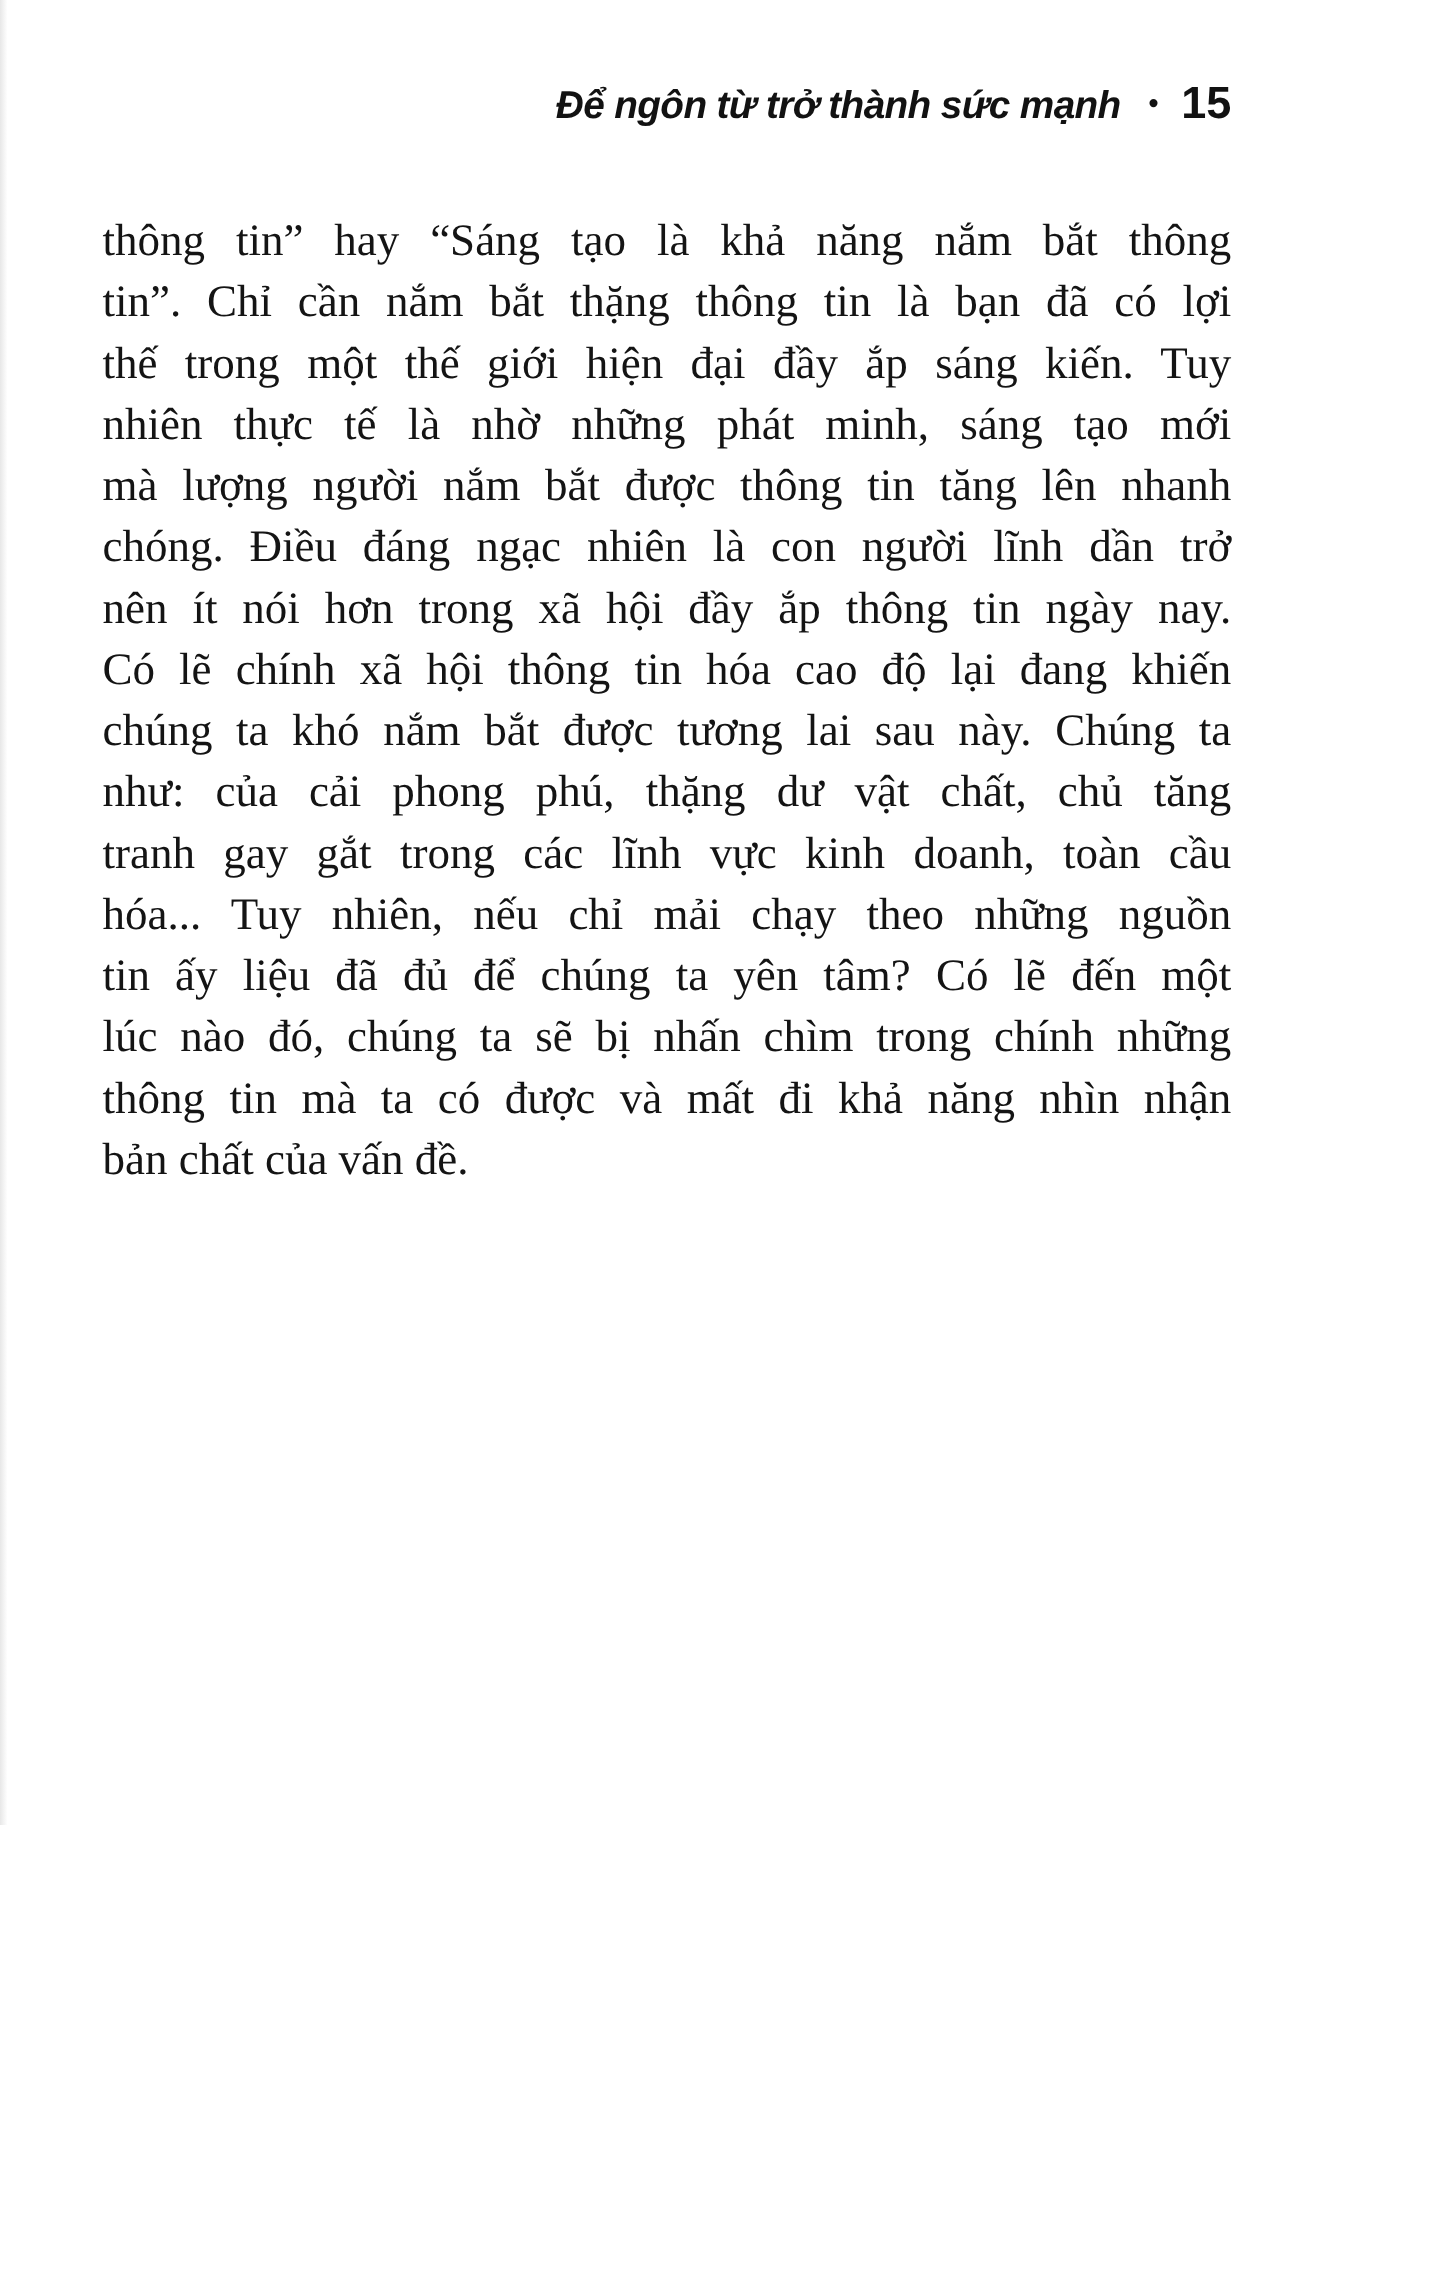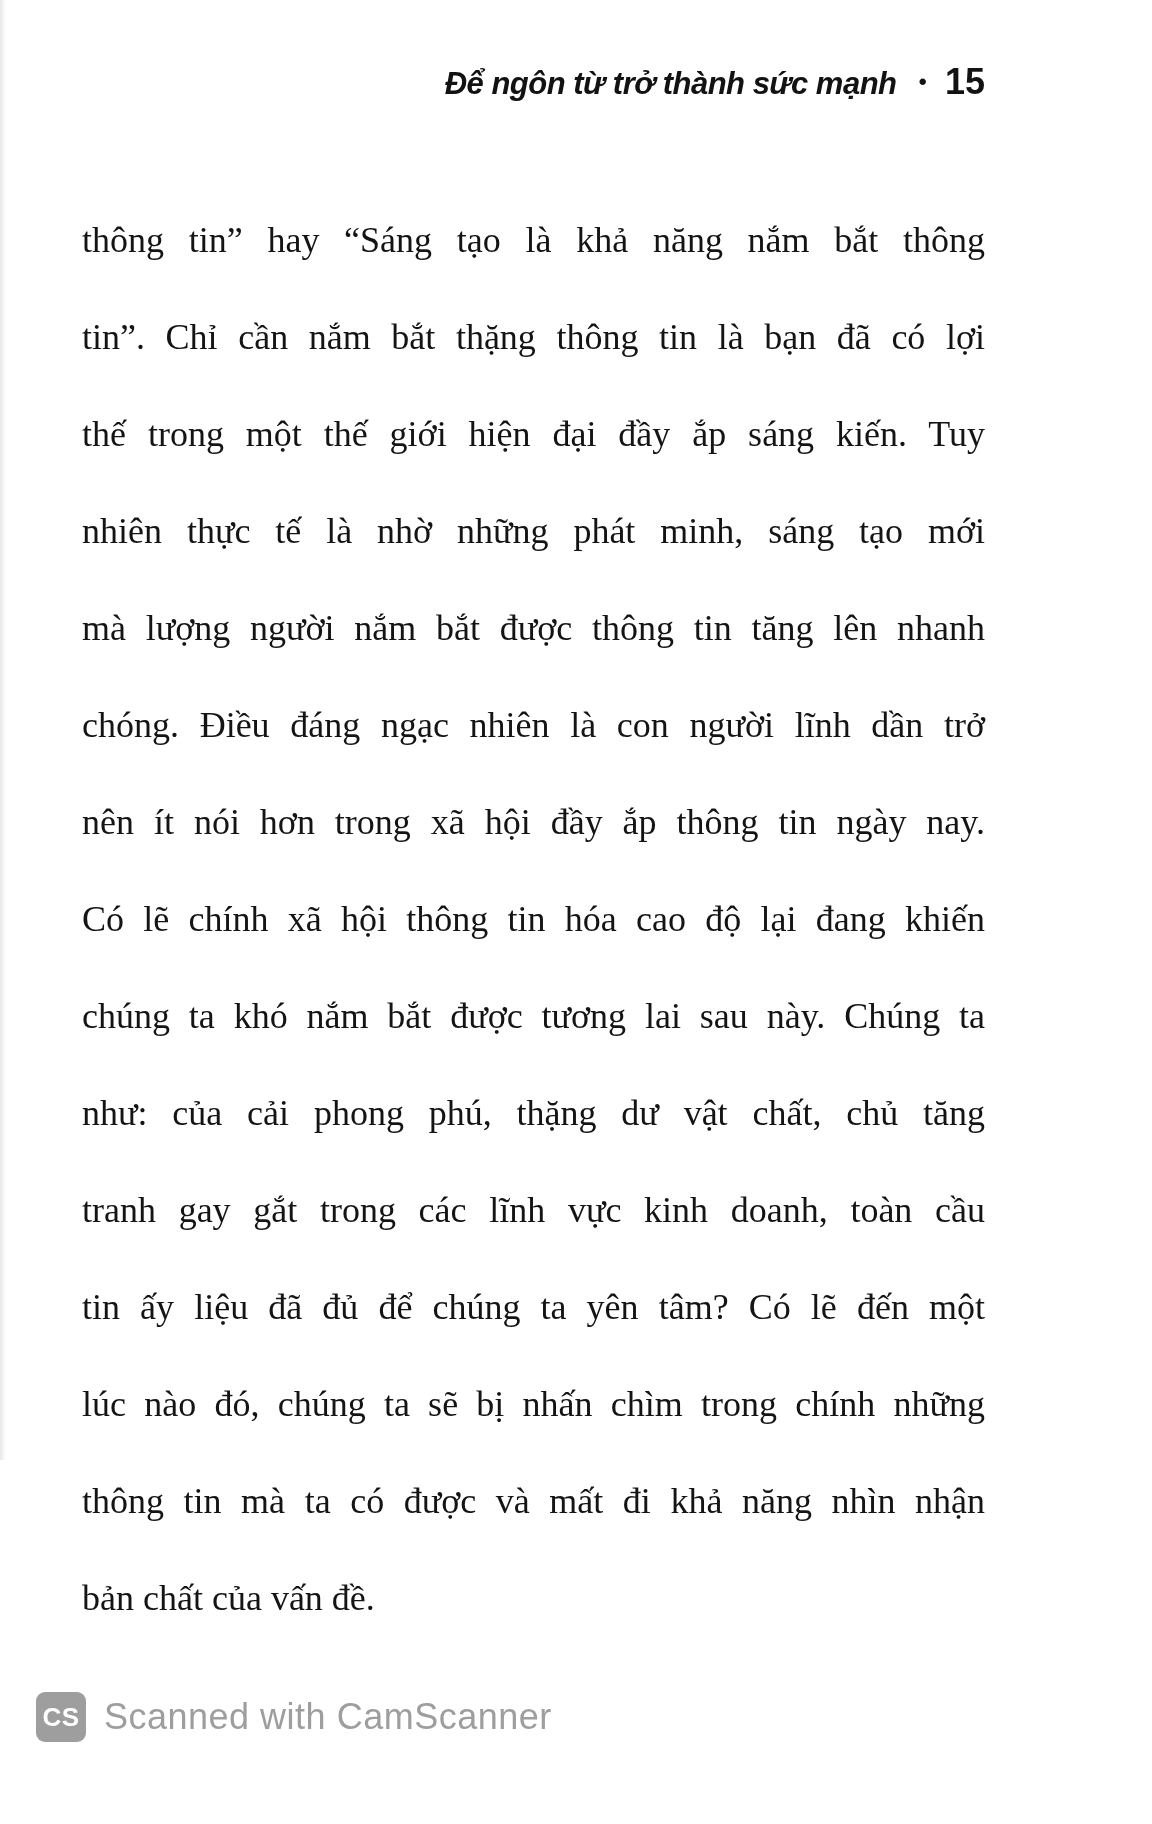--- a/index.html
+++ b/index.html
@@ -61,21 +61,20 @@
     color: #141414;
     font-size: 36px;
   }
   .text-line {
     height: 49px;
     line-height: 49px;
     text-align: justify;
     text-align-last: justify;
     white-space: normal;
     overflow: visible;
-    margin-top: 48px;
   }
   .text-line.last {
     text-align-last: left;
   }
   .watermark-bar {
     position: absolute;
     left: 36px;
     top: 1692px;
     display: flex;
     align-items: center;
@@ -117,25 +116,20 @@
     <div class="text-line">tin”. Chỉ cần nắm bắt thặng thông tin là bạn đã có lợi</div>
     <div class="text-line">thế trong một thế giới hiện đại đầy ắp sáng kiến. Tuy</div>
     <div class="text-line">nhiên thực tế là nhờ những phát minh, sáng tạo mới</div>
     <div class="text-line">mà lượng người nắm bắt được thông tin tăng lên nhanh</div>
     <div class="text-line">chóng. Điều đáng ngạc nhiên là con người lĩnh dần trở</div>
     <div class="text-line">nên ít nói hơn trong xã hội đầy ắp thông tin ngày nay.</div>
     <div class="text-line">Có lẽ chính xã hội thông tin hóa cao độ lại đang khiến</div>
     <div class="text-line">chúng ta khó nắm bắt được tương lai sau này. Chúng ta</div>
     <div class="text-line">như: của cải phong phú, thặng dư vật chất, chủ tăng</div>
     <div class="text-line">tranh gay gắt trong các lĩnh vực kinh doanh, toàn cầu</div>
+    <div class="text-line">hóa... Tuy nhiên, nếu chỉ mải chạy theo những nguồn</div>
     <div class="text-line">tin ấy liệu đã đủ để chúng ta yên tâm? Có lẽ đến một</div>
     <div class="text-line">lúc nào đó, chúng ta sẽ bị nhấn chìm trong chính những</div>
     <div class="text-line">thông tin mà ta có được và mất đi khả năng nhìn nhận</div>
     <div class="text-line last">bản chất của vấn đề.</div>
   </main>
 
-  <footer class="watermark-bar">
-    <span class="cs-logo">
-      <span>CS</span>
-    </span>
-    <span class="watermark-text">Scanned with CamScanner</span>
-  </footer>
 </div>
 
 </body></html>

